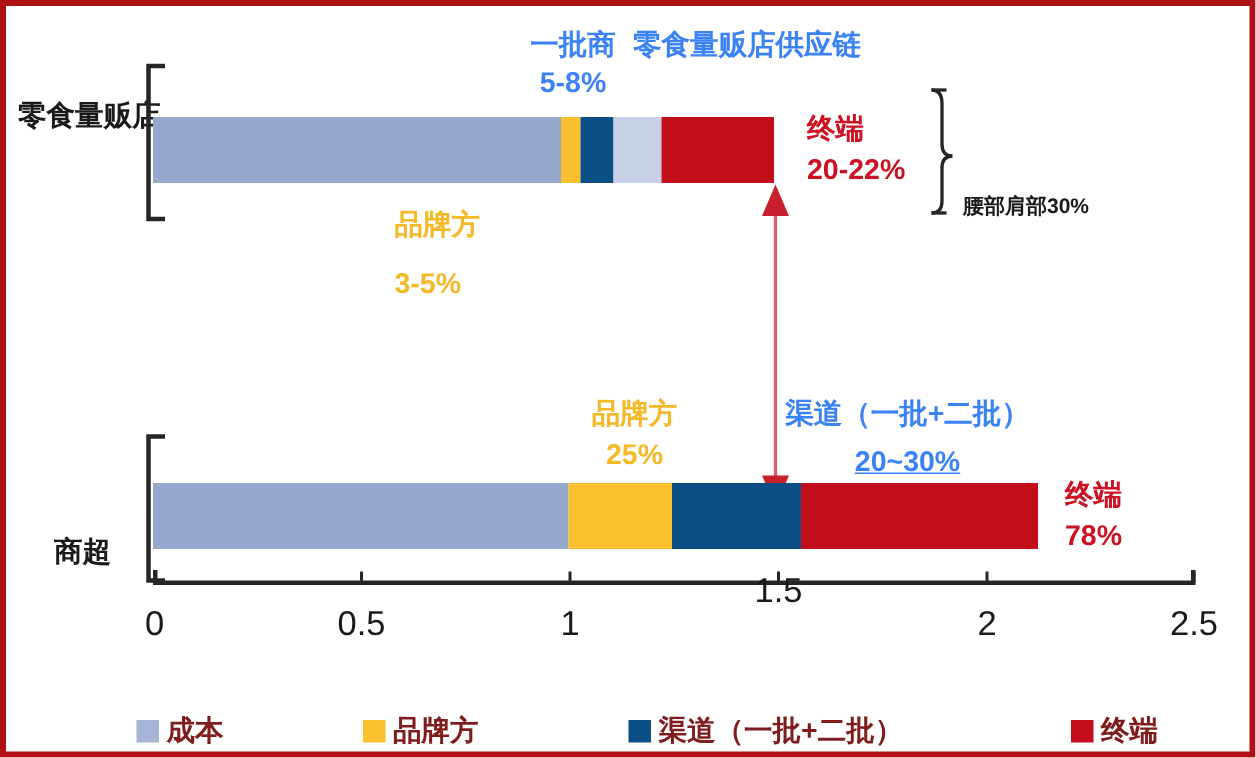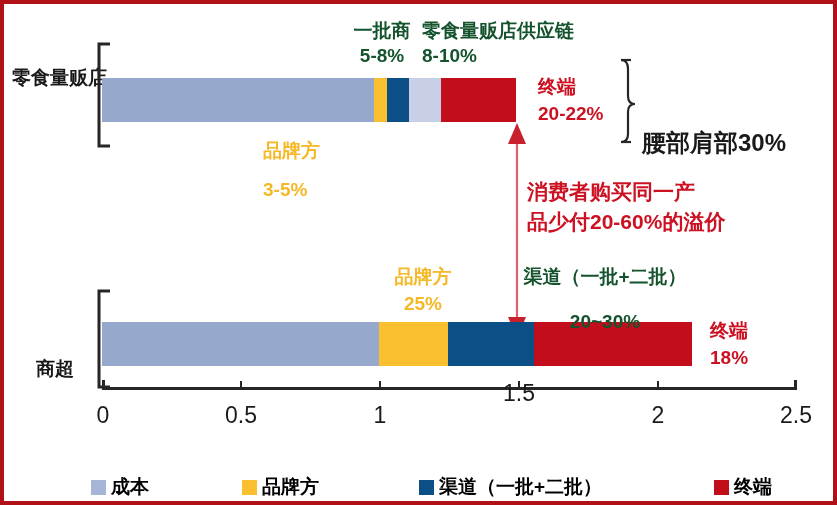--- a/index.html
+++ b/index.html
@@ -12,34 +12,34 @@
   #frame{
     position:relative;
     width:837px;height:505px;
     box-sizing:border-box;
     border:4px solid #b01116;
     background:#fff;
   }
   .bar{position:absolute;height:44px;}
   .seg{position:absolute;top:0;height:100%;}
   .lbl{position:absolute;white-space:nowrap;font-weight:bold;line-height:1.18;}
-  .navy{color:#14532d;}
+  .navy{color:#3b82f6;}
   .gold{color:#f5b827;}
   .red{color:#cc1122;}
   .blk{color:#1a1a1a;}
   .catlabel{
     position:absolute;color:#1a1a1a;font-weight:bold;font-size:19px;
     line-height:1.25;text-align:center;white-space:nowrap;
   }
   .axis-line{position:absolute;background:#262626;}
   .tick{position:absolute;width:2px;height:7px;background:#262626;}
   .ticklabel{position:absolute;font-size:23px;color:#1a1a1a;text-align:center;}
   .legend{position:absolute;display:flex;align-items:center;}
   .legend-swatch{width:15px;height:15px;margin-right:5px;}
-  .legend-text{font-size:19px;font-weight:bold;color:#000000;white-space:nowrap;}
+  .legend-text{font-size:19px;font-weight:bold;color:#7f1d1d;white-space:nowrap;}
   svg{position:absolute;left:0;top:0;overflow:visible;}
 </style>
 </head>
 <body>
 
 <div id="frame">
 
   <div class="catlabel" style="left:8px;top:62px;width:82px;">
     <div>零食量贩店</div>
   </div>
@@ -69,66 +69,61 @@
     <div class="seg" style="left:339px; width:75px;  background:#c20e1a;"></div>
   </div>
 
   <div class="lbl navy" style="left:336px;top:16px;font-size:19px;text-align:center;width:84px;">
     <div>一批商</div>
     <div style="margin-top:3px;">5-8%</div>
   </div>
 
   <div class="lbl navy" style="left:418px;top:16px;font-size:19px;text-align:left;">
     <div>零食量贩店供应链</div>
-    <div style="margin-top:3px;">8-10%</div>
   </div>
 
   <div class="lbl gold" style="left:259px;top:136px;font-size:19px;text-align:left;">
     <div>品牌方</div>
     <div style="margin-top:17px;">3-5%</div>
   </div>
 
   <div class="lbl red" style="left:534px;top:72px;font-size:19px;text-align:left;">
     <div>终端</div>
     <div style="margin-top:5px;">20-22%</div>
   </div>
 
-  <div class="lbl blk" style="left:638px;top:125px;font-size:24px;">
+  <div class="lbl blk" style="left:638px;top:125px;font-size:14px;">
     <span>腰部肩部30%</span>
   </div>
 
-  <div class="lbl red" style="left:523px;top:173px;font-size:21px;line-height:1.45;">
-    <div>消费者购买同一产</div>
-    <div>品少付20-60%的溢价</div>
-  </div>
 
   <div class="catlabel" style="left:16px;top:325px;width:70px;margin-top:28px;">
     <div>商超</div>
   </div>
 
   <div class="bar" style="left:98px;top:318px;width:590px;">
     <div class="seg" style="left:0px;   width:277px; background:#96a8cc;"></div>
     <div class="seg" style="left:277px; width:69px;  background:#fac030;"></div>
     <div class="seg" style="left:346px; width:86px;  background:#0b4f86;"></div>
     <div class="seg" style="left:432px; width:158px; background:#c20e1a;"></div>
   </div>
 
   <div class="lbl gold" style="left:383px;top:262px;font-size:19px;text-align:center;width:72px;">
     <div>品牌方</div>
     <div style="margin-top:5px;">25%</div>
   </div>
 
   <div class="lbl navy" style="left:505px;top:262px;font-size:19px;text-align:center;width:192px;">
     <div>渠道（一批+二批）</div>
-    <div style="margin-top:23px;">20~30%</div>
+    <div style="margin-top:10px;text-decoration:underline;">20~30%</div>
   </div>
 
   <div class="lbl red" style="left:706px;top:316px;font-size:19px;text-align:left;">
     <div>终端</div>
-    <div style="margin-top:5px;">18%</div>
+    <div style="margin-top:5px;">78%</div>
   </div>
 
   <div class="axis-line" style="left:98px;top:383px;width:695px;height:3px;"></div>
   <div class="axis-line" style="left:98px;top:376px;width:3px;height:8px;"></div>
   <div class="axis-line" style="left:790px;top:376px;width:3px;height:8px;"></div>
 
   <div class="tick" style="left:98px; top:377px;"></div>
   <div class="tick" style="left:236px;top:377px;"></div>
   <div class="tick" style="left:375px;top:377px;"></div>
   <div class="tick" style="left:514px;top:377px;"></div>

